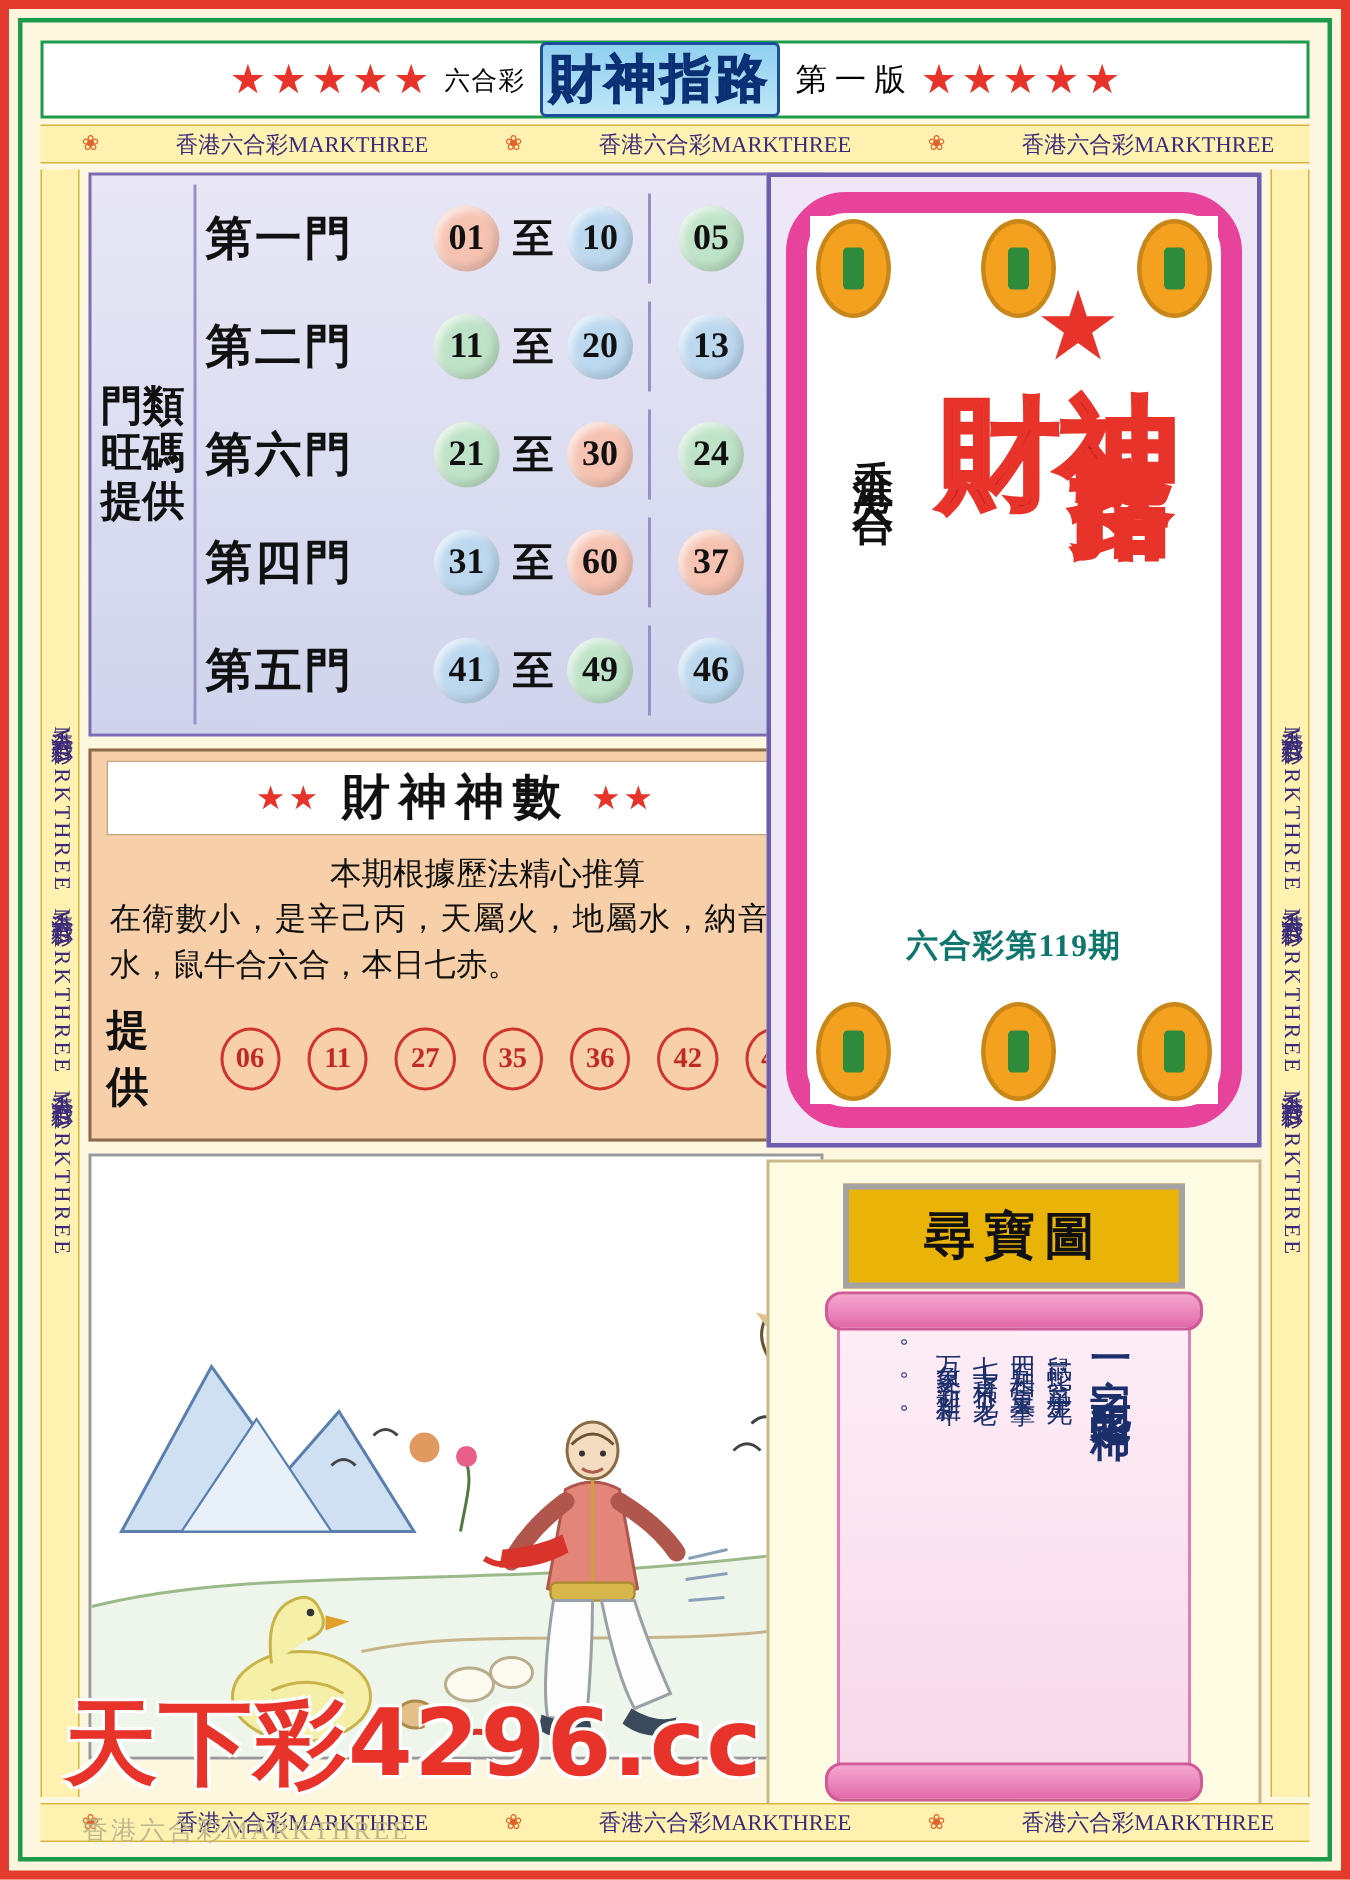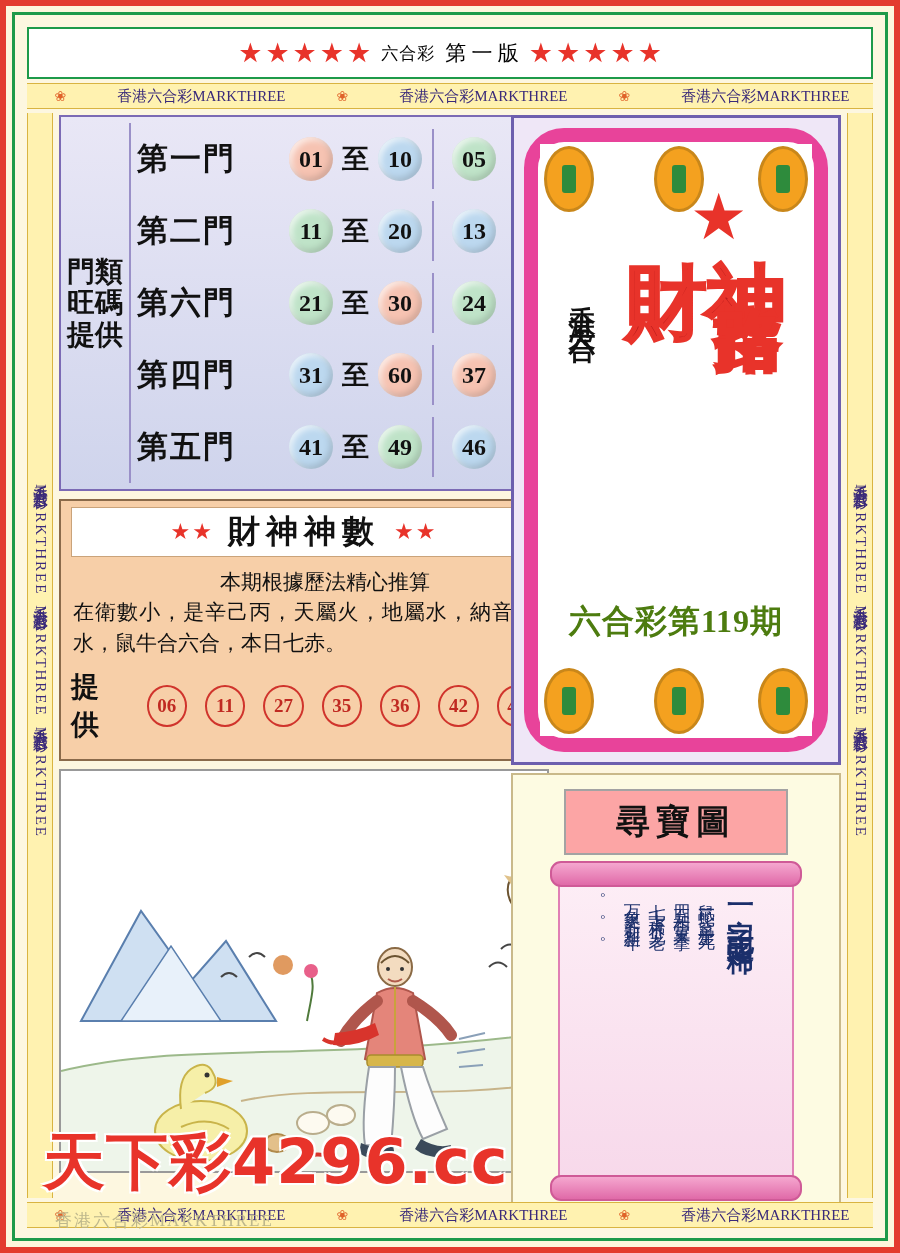--- a/index.html
+++ b/index.html
@@ -210,35 +210,35 @@
   .big-zhi{
     position:absolute;right:18px;top:108px;
     writing-mode:vertical-rl;
     font-size:66px;font-weight:bold;color:#f3b01c;
     -webkit-text-stroke:3px #e8332a;
     letter-spacing:4px;
     font-family:"DejaVu Serif",serif;
   }
   .poster-issue{
     position:absolute;left:0;right:0;bottom:92px;text-align:center;
-    font-size:32px;font-weight:bold;color:#4d7c0f;letter-spacing:1px;
+    font-size:21px;font-weight:bold;color:#0f766e;letter-spacing:1px;
   }
 
   
   .treasure{
     margin-top:8px;
     height:438px;
     border:2px solid #c9b98a;
     background:#fdfbe2;
     position:relative;box-sizing:border-box;
   }
   .treasure-title{
     margin:14px auto 0;width:220px;height:62px;
-    border:2px solid #a3a3a3;
-    background:#fca5a5;
+    border:4px solid #a3a3a3;
+    background:#eab308;
     display:flex;align-items:center;justify-content:center;
     font-size:34px;font-weight:bold;letter-spacing:6px;color:#111;
   }
   .scroll{
     position:absolute;left:50%;transform:translateX(-50%);
     top:94px;width:232px;height:320px;
     background:linear-gradient(#fdeef6,#f7d8ea);
     border:2px solid #e07fb5;
     border-radius:6px;
   }
@@ -284,20 +284,21 @@
 
   <div class="masthead">
     <div class="stars">
       <span class="star-glyph">★</span>
       <span class="star-glyph">★</span>
       <span class="star-glyph">★</span>
       <span class="star-glyph">★</span>
       <span class="star-glyph">★</span>
     </div>
     <span class="mast-sub">六合彩</span>
+    <span class="mast-title">財神指路</span>
     <span class="mast-edition">第 一 版</span>
     <div class="stars">
       <span class="star-glyph">★</span>
       <span class="star-glyph">★</span>
       <span class="star-glyph">★</span>
       <span class="star-glyph">★</span>
       <span class="star-glyph">★</span>
     </div>
   </div>
 

